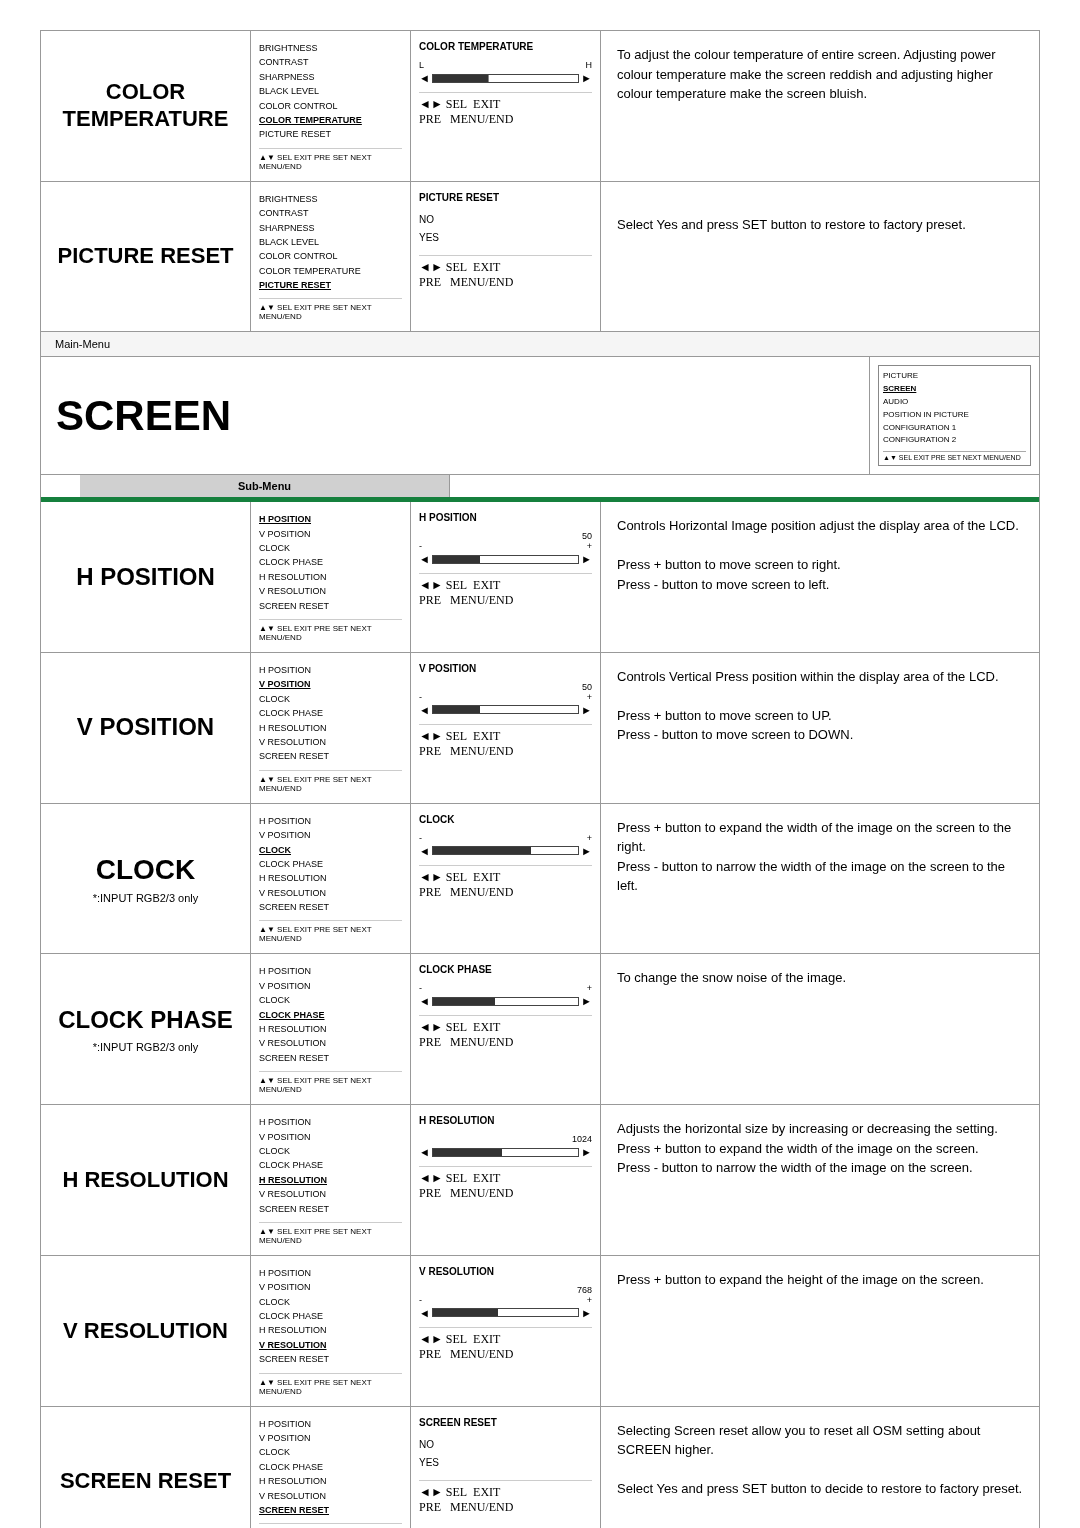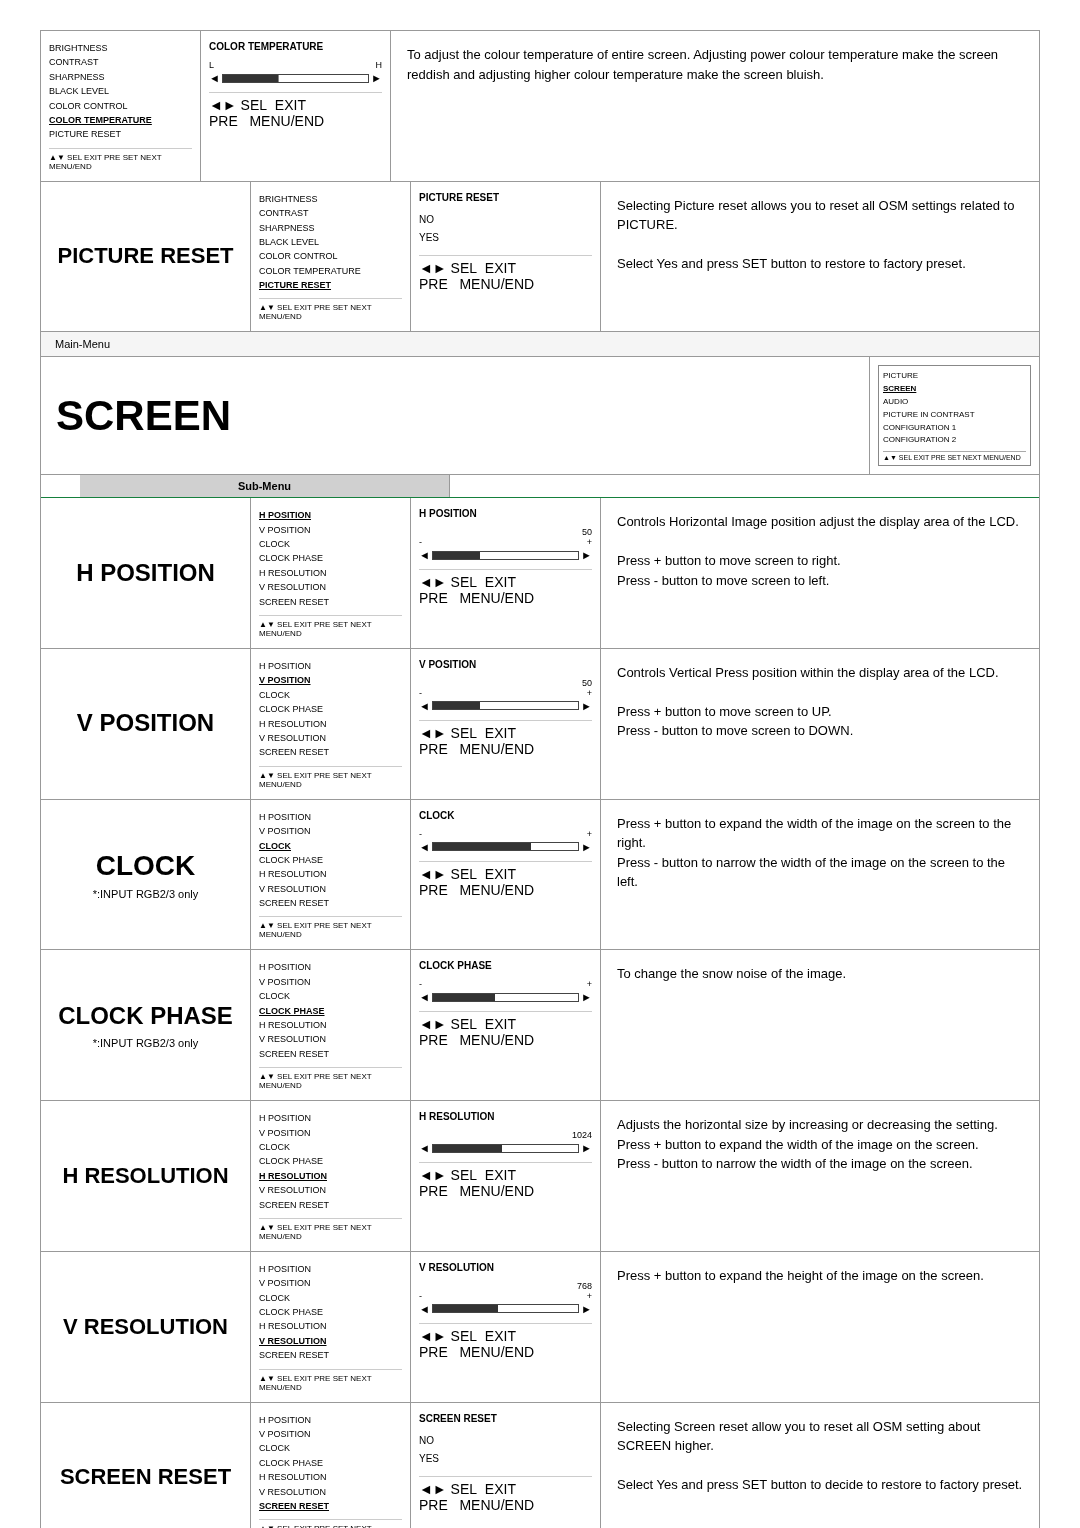--- a/index.html
+++ b/index.html
@@ -68,24 +68,25 @@
       min-width: 190px;
       padding: 10px 8px;
       border-right: 1px solid #999;
     }
     .cell-submenu .submenu-title {
       font-size: 10px;
       font-weight: bold;
       margin-bottom: 8px;
     }
     .cell-submenu .nav-hint {
-      font-size: 14px;
+      font-size: 12px;
       margin-top: 8px;
       border-top: 1px solid #ccc;
       padding-top: 4px;
+      font-family: Liberation Serif, serif;
     }
     .cell-desc {
       flex: 1;
       padding: 14px 16px;
       font-size: 13px;
       line-height: 1.5;
     }
     
     .screen-header {
       background: #f5f5f5;
@@ -176,20 +177,23 @@
       text-decoration: underline;
       font-weight: bold;
     }
   </style>
 </head>
 <body>
 
 <div class="page-container">
 
   <div class="row">
+    <div class="cell-label">
+      <h2>COLOR<br>TEMPERATURE</h2>
+    </div>
     <div class="cell-menu">
       <ul class="menu-list">
         <li>BRIGHTNESS</li>
         <li>CONTRAST</li>
         <li>SHARPNESS</li>
         <li>BLACK LEVEL</li>
         <li>COLOR CONTROL</li>
         <li class="highlighted">COLOR TEMPERATURE</li>
         <li>PICTURE RESET</li>
       </ul>
@@ -235,48 +239,47 @@
     </div>
     <div class="cell-submenu">
       <div class="submenu-title">PICTURE RESET</div>
       <div class="yes-no">
         <div>NO</div>
         <div>YES</div>
       </div>
       <div class="nav-hint">◄► SEL&nbsp;&nbsp;EXIT PRE&nbsp;&nbsp;&nbsp;MENU/END</div>
     </div>
     <div class="cell-desc">
-      <p>Selecting Picture reset allows you to reset all OSM settings related to PICTURE.</p>
       <br>
       <p>Select  Yes  and press  SET  button to restore to factory preset.</p>
     </div>
   </div>
 
   <div style="border-bottom:1px solid #999;">
     <div class="screen-header">Main-Menu</div>
     <div class="screen-title-row">
       <div class="screen-title-cell">
         <h2 style="font-size:42px;font-weight:bold;">SCREEN</h2>
       </div>
       <div class="screen-main-menu-img">
         <div class="screen-main-osd">
           <ul>
             <li>PICTURE</li>
             <li class="sel" style="text-decoration:underline;font-weight:bold;">SCREEN</li>
             <li>AUDIO</li>
-            <li>PICTURE IN CONTRAST</li>
+            <li>POSITION IN PICTURE</li>
             <li>CONFIGURATION 1</li>
             <li>CONFIGURATION 2</li>
           </ul>
           <div style="font-size:7px;margin-top:4px;border-top:1px solid #aaa;padding-top:2px;">▲▼ SEL EXIT PRE SET NEXT MENU/END</div>
         </div>
       </div>
     </div>
 
-    <div style="display:flex;border-bottom:1px solid #15803d;padding-left:39px;">
+    <div style="display:flex;border-bottom:5px solid #15803d;padding-left:39px;">
       <div style="width:370px;background:#d0d0d0;padding:5px 14px;font-size:11px;font-weight:bold;border-right:1px solid #999;text-align:center;">Sub-Menu</div>
       <div style="flex:1;"></div>
     </div>
 
     <div class="row">
       <div class="cell-label">
         <h2 style="font-size:24px;">H POSITION</h2>
       </div>
       <div class="cell-menu">
         <ul class="menu-list mini-menu">

